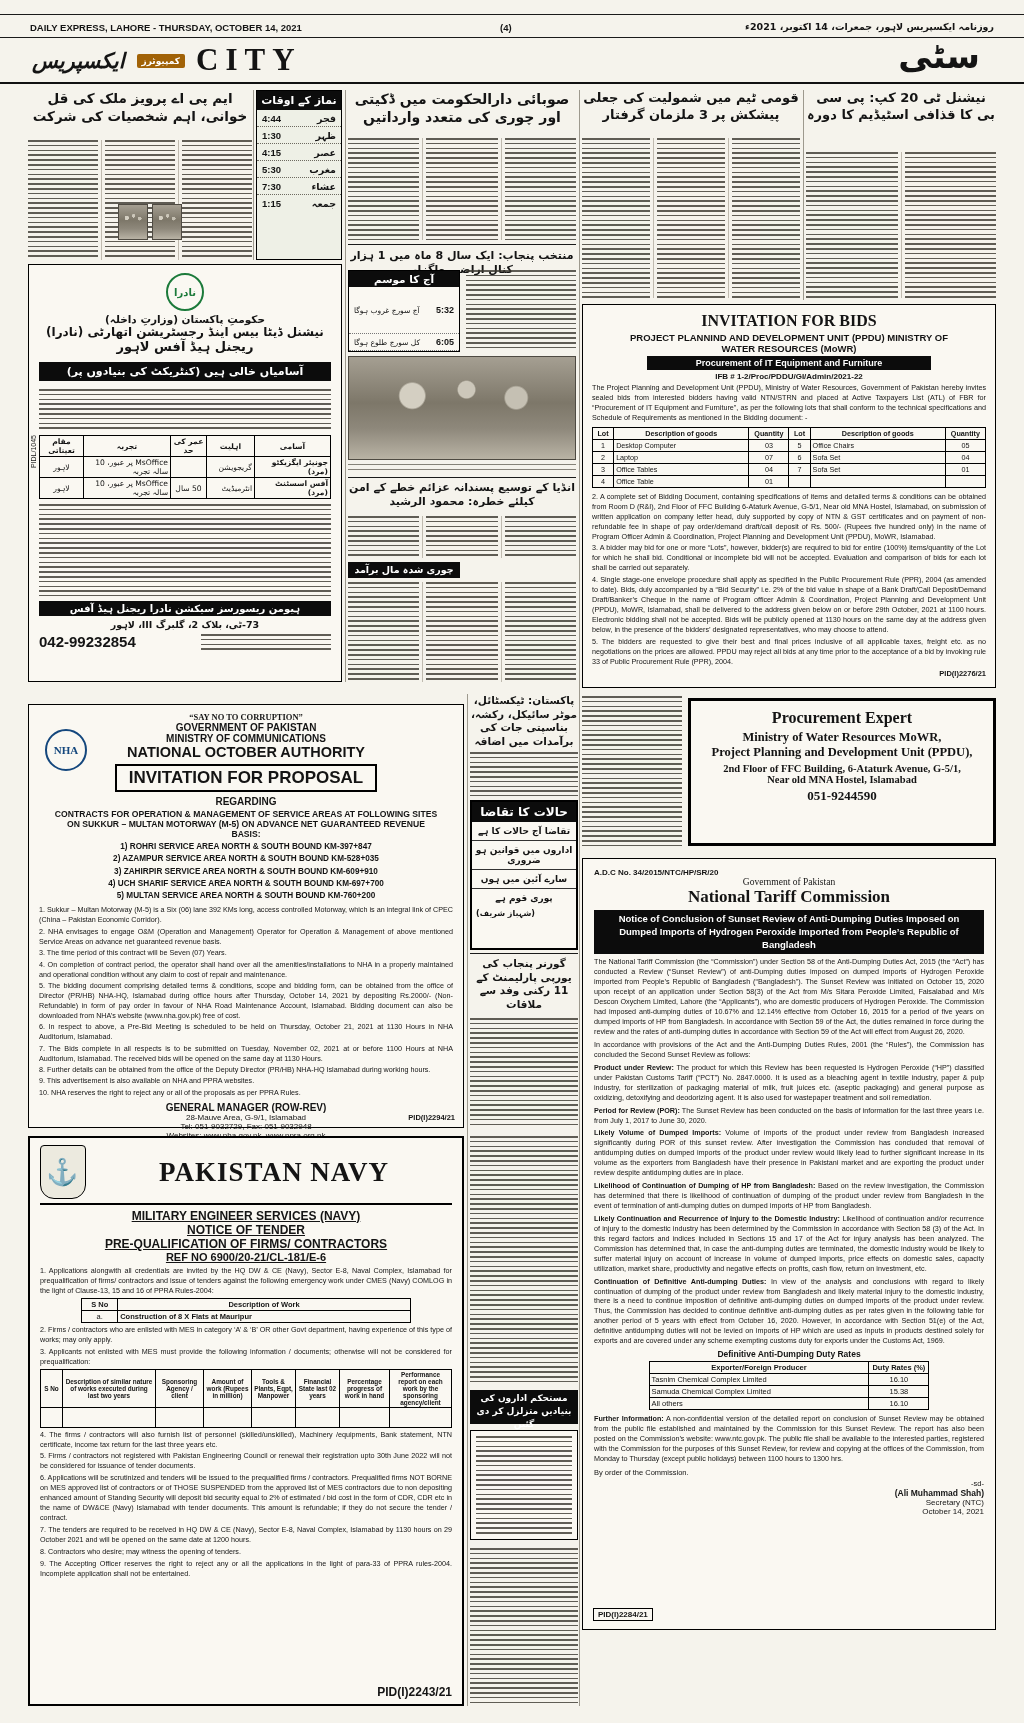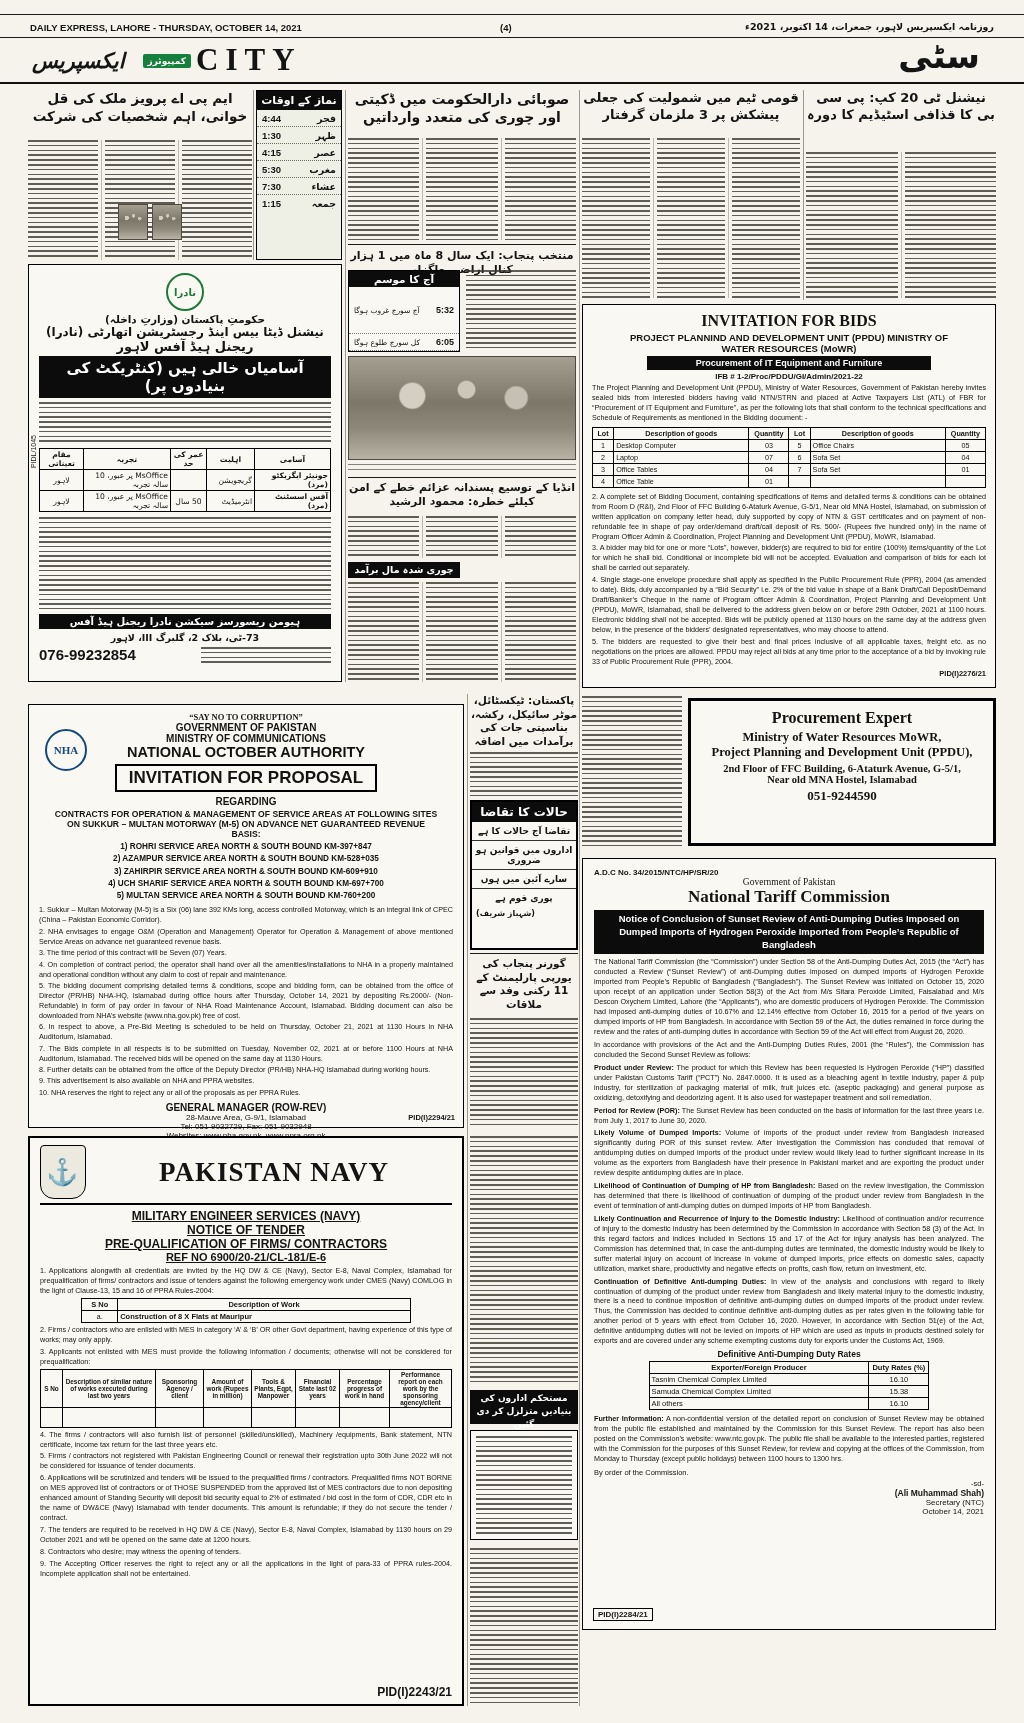--- a/index.html
+++ b/index.html
@@ -36,23 +36,23 @@
 </head>
 <body>
 
 <div class="abs hline" style="left:0;top:14px;width:1024px;"></div>
 <div class="abs" style="left:0;top:17px;width:1024px;height:21px;border-bottom:1px solid #1a1a1a;">
   <span class="abs en b" style="left:30px;top:5px;font-size:9.5px;">DAILY EXPRESS, LAHORE - THURSDAY, OCTOBER 14, 2021</span>
   <span class="abs en b" style="left:500px;top:5px;font-size:9.5px;">(4)</span>
   <span class="abs u b" style="right:30px;top:4px;font-size:9.5px;">روزنامہ ایکسپریس لاہور، جمعرات، 14 اکتوبر، 2021ء</span>
 </div>
 
-<div class="abs" style="left:32px;top:44px;width:152px;height:34px;display:flex;align-items:center;gap:18px;">
+<div class="abs" style="left:32px;top:44px;width:152px;height:34px;display:flex;align-items:center;gap:12px;">
   <span class="u b" style="font-size:21px;font-style:italic;">ایکسپریس</span>
-  <span class="u b" style="background:#15803d;color:#fff;font-size:9px;padding:2px 5px;border-radius:2px;">کمپیوٹرز</span>
+  <span class="u b" style="background:#a16207;color:#fff;font-size:9px;padding:2px 5px;border-radius:2px;">کمپیوٹرز</span>
 </div>
 <div class="abs serif b" style="left:196px;top:42px;font-size:31px;letter-spacing:7px;">CITY</div>
 <div class="abs u b" style="right:44px;top:36px;font-size:34px;">سٹی</div>
 <div class="abs" style="left:0;top:82px;width:1024px;height:2px;background:#111;"></div>
 
 <div class="abs vline" style="left:253px;top:90px;height:170px;"></div>
 <div class="abs vline" style="left:345px;top:90px;height:592px;"></div>
 <div class="abs vline" style="left:579px;top:90px;height:1616px;"></div>
 <div class="abs vline" style="left:803px;top:90px;height:210px;"></div>
 <div class="abs vline" style="left:467px;top:694px;height:1012px;"></div>
@@ -147,21 +147,21 @@
 <div class="abs cols" style="left:806px;top:152px;width:190px;height:146px;">
   <div class="sim"></div>
     <div class="sim"></div>
 </div>
 
 <div class="abs box" style="left:28px;top:264px;width:314px;height:418px;padding:8px 10px;">
   <div class="logo-circle" style="width:38px;height:38px;border:2px solid #1b7a3a;color:#1b7a3a;margin:0 auto;font-size:10px;font-family:'DejaVu Sans',sans-serif;">نادرا</div>
   <div class="u b c" style="font-size:10.5px;margin-top:2px;">حکومتِ پاکستان (وزارتِ داخلہ)</div>
   <div class="u b c" style="font-size:12px;">نیشنل ڈیٹا بیس اینڈ رجسٹریشن اتھارٹی (نادرا)</div>
   <div class="u b c" style="font-size:13px;">ریجنل ہیڈ آفس لاہور</div>
-  <div class="banner u" style="font-size:15px;padding:3px 0;margin:2px 0;">آسامیاں خالی ہیں (کنٹریکٹ کی بنیادوں پر)</div>
+  <div class="banner u" style="font-size:11px;padding:3px 0;margin:8px 0;">آسامیاں خالی ہیں (کنٹریکٹ کی بنیادوں پر)</div>
   <div class="sim u" style="height:42px;margin:4px 0;"></div>
   <table class="u" style="font-size:7.6px;margin:4px 0;">
     <tbody>
         <tr>
       <th style="width:76px;">آسامی</th>
       <th style="width:48px;">اہلیت</th>
       <th style="width:36px;">عمر کی حد</th>
       <th>تجربہ</th>
       <th style="width:44px;">مقام تعیناتی</th>
     </tr>
@@ -178,21 +178,21 @@
       <td class="c">50 سال</td>
       <td>MsOffice پر عبور، 10 سالہ تجربہ</td>
       <td class="c">لاہور</td>
     </tr>
   </tbody>
     </table>
   <div class="sim u" style="height:92px;margin:5px 0;"></div>
   <div class="banner u" style="font-size:10px;padding:2px 0;">ہیومن ریسورسز سیکشن نادرا ریجنل ہیڈ آفس</div>
   <div class="u b c" style="font-size:9.5px;margin:3px 0;">73-ٹی، بلاک 2، گلبرگ III، لاہور</div>
   <div style="display:flex;justify-content:space-between;align-items:center;margin-top:2px;">
-    <span class="en b" style="font-size:15px;">076-99232854</span>
+    <span class="en b" style="font-size:15px;">042-99232854</span>
     <span class="sim u" style="width:130px;height:16px;display:inline-block;"></span>
   </div>
   <div class="abs vtext en" style="left:1px;top:170px;font-size:7px;">PIDL/1045</div>
 </div>
 
 <div class="abs box" style="left:582px;top:304px;width:414px;height:384px;padding:7px 9px;">
   <div class="serif b c" style="font-size:16px;">INVITATION FOR BIDS</div>
   <div class="en b c" style="font-size:9.5px;width:86%;margin:2px auto;">PROJECT PLANNIND AND DEVELOPMENT UNIT (PPDU) MINISTRY OF WATER RESOURCES (MoWR)</div>
   <div class="banner en" style="font-size:9px;padding:2px 0;width:72%;margin:2px auto;">Procurement of IT Equipment and Furniture</div>
   <div class="en b c" style="font-size:8px;margin:2px 0;">IFB # 1-2/Proc/PDDU/GI/Admin/2021-22</div>

